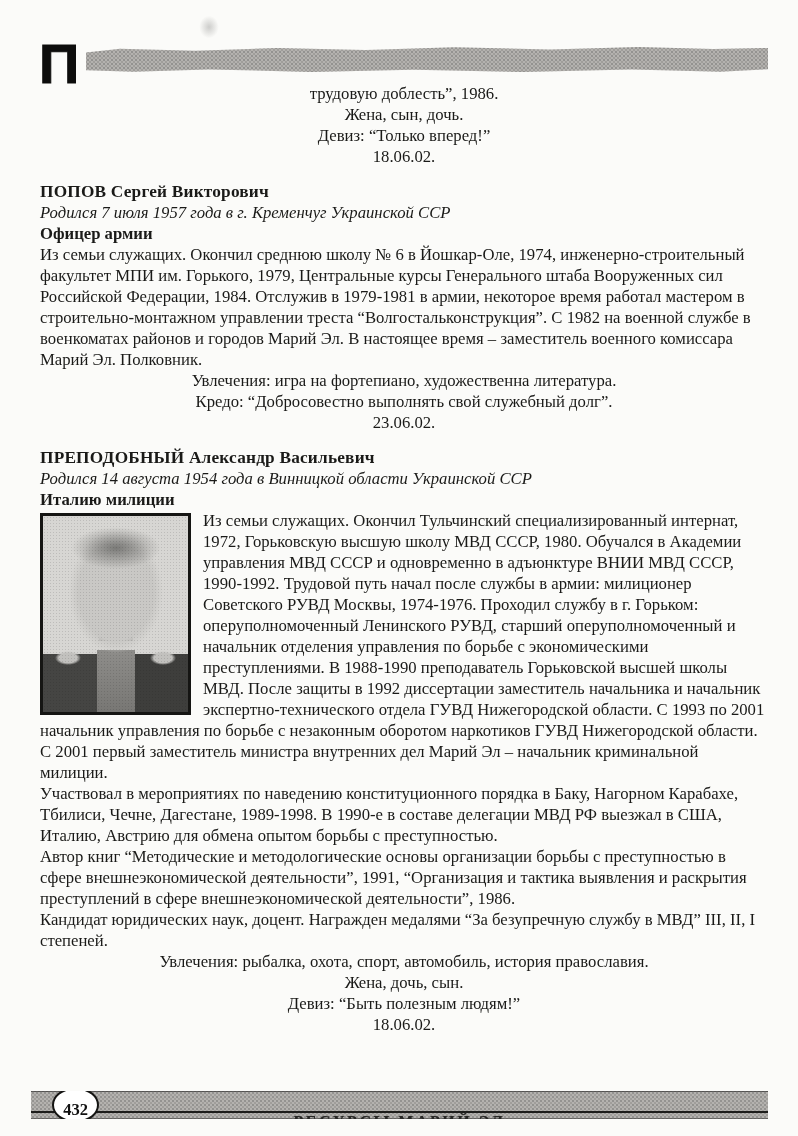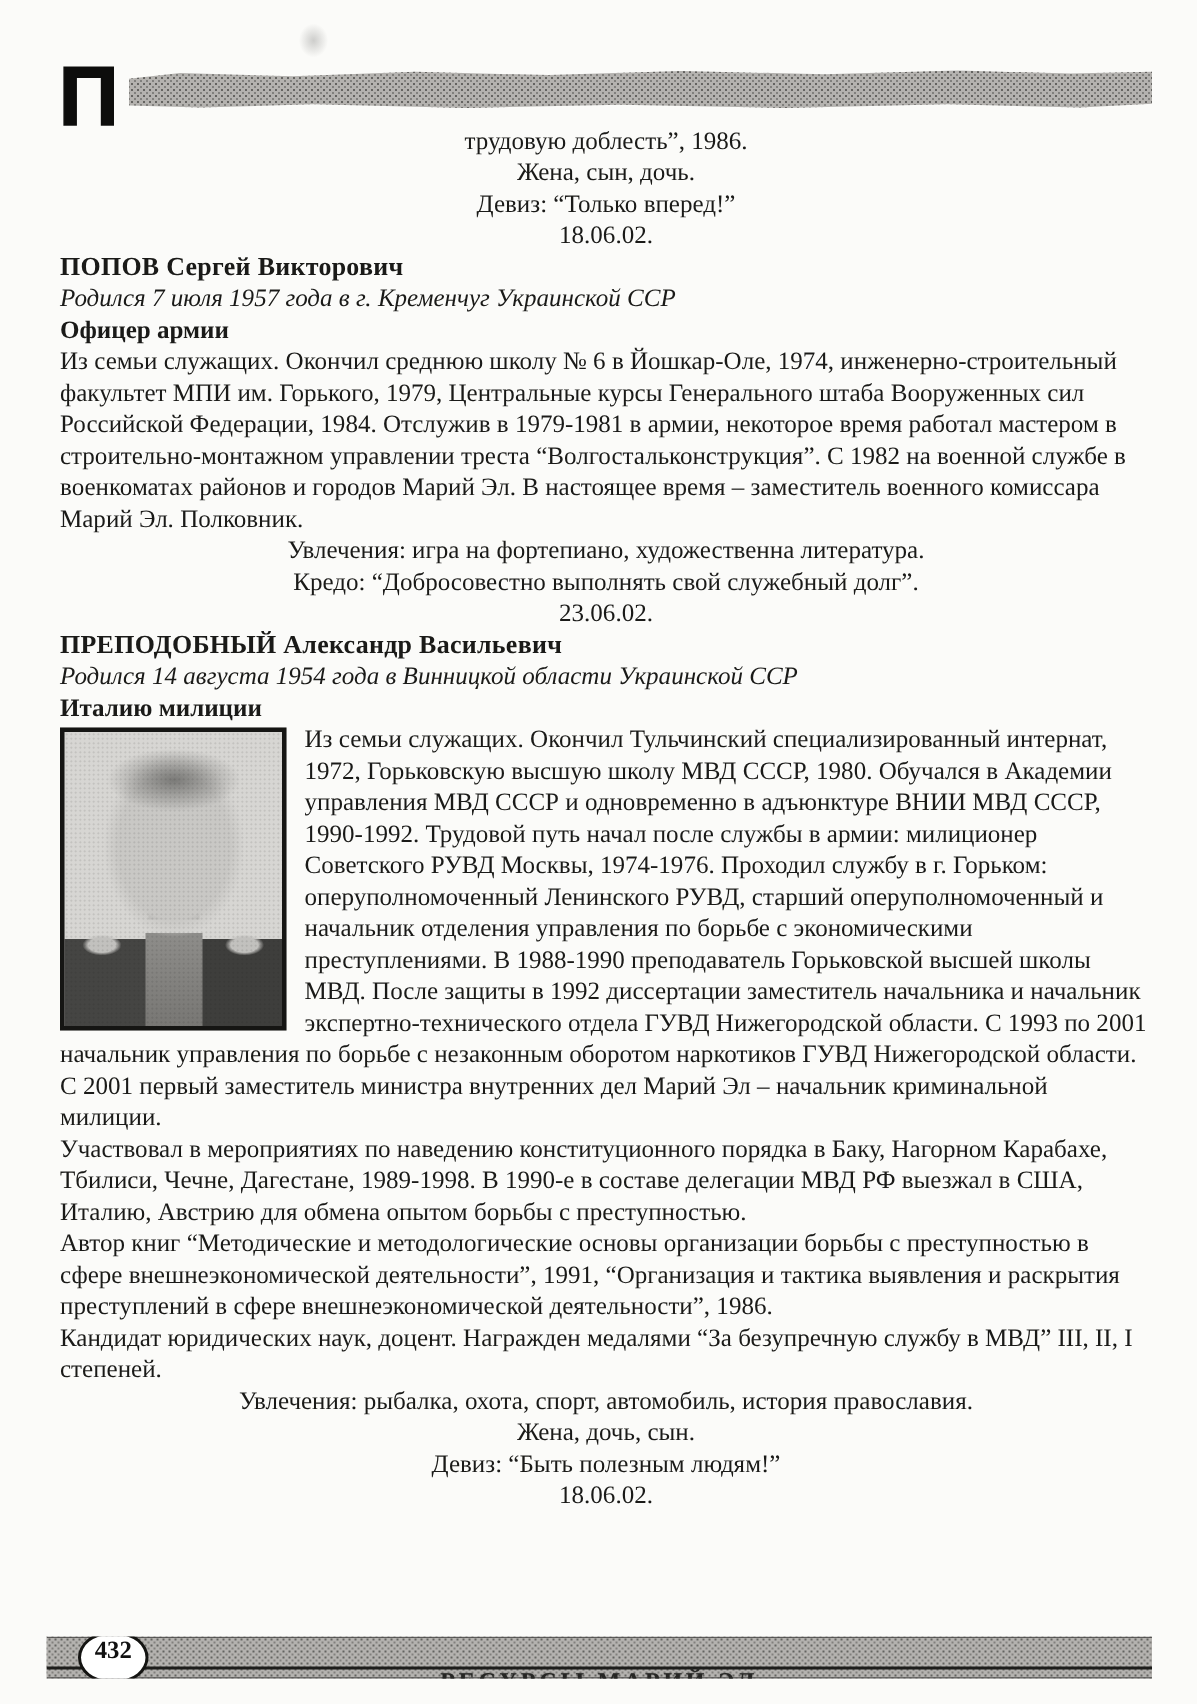--- a/index.html
+++ b/index.html
@@ -29,21 +29,21 @@
     clip-path:polygon(0 24%,5% 10%,16% 18%,28% 7%,41% 15%,54% 5%,68% 13%,81% 4%,92% 11%,100% 7%,
                       100% 86%,93% 95%,80% 87%,64% 96%,48% 88%,33% 96%,18% 87%,7% 95%,0 90%);
   }
   .smudge{
     position:absolute;left:196px;top:12px;width:26px;height:30px;border-radius:50%;
     background:radial-gradient(closest-side,rgba(120,120,118,.35),rgba(120,120,118,0) 75%);
   }
   
   .content{position:absolute;left:40px;top:83px;width:728px;font-size:16.7px;line-height:21px;}
   .entry{margin:0;}
-  .entry + .entry{}
+  .entry + .entry{margin-top:14px;}
   .name{margin:0;font-size:17.3px;font-weight:bold;line-height:21px;letter-spacing:.2px;}
   .born{font-style:italic;}
   .role{font-weight:bold;}
   p.bio{margin:0;text-align:left;}
   .line{white-space:nowrap;text-align:center;}
   
   .photo{
     float:left;width:145px;height:196px;border:3px solid #151513;
     margin:3px 12px 2px 0;
     background:
@@ -58,21 +58,21 @@
       #d7d6d3;
   }
   
   .footer{
     position:absolute;left:31px;right:30px;top:1091px;height:28px;overflow:hidden;
   }
   .footer-rule{position:absolute;left:0;right:0;top:20px;height:2px;background:#1d1d1b;}
   .badge{
     position:absolute;left:21px;top:-3px;height:34px;width:47px;
     background:#fff;border:2px solid #141412;border-radius:46% / 52%;
-    display:flex;align-items:flex-start;justify-content:center;box-sizing:border-box;
+    display:flex;align-items:flex-end;justify-content:center;box-sizing:border-box;
     font-weight:bold;font-size:16.5px;color:#111;
   }
   .footer-title{
     position:absolute;left:0;right:0;top:2px;text-align:center;
     font-weight:bold;font-size:16px;letter-spacing:2.5px;color:#262624;
     text-shadow:0 0 1px rgba(40,40,40,.6);
     margin-top:20px;
   }
 </style>
 </head>

